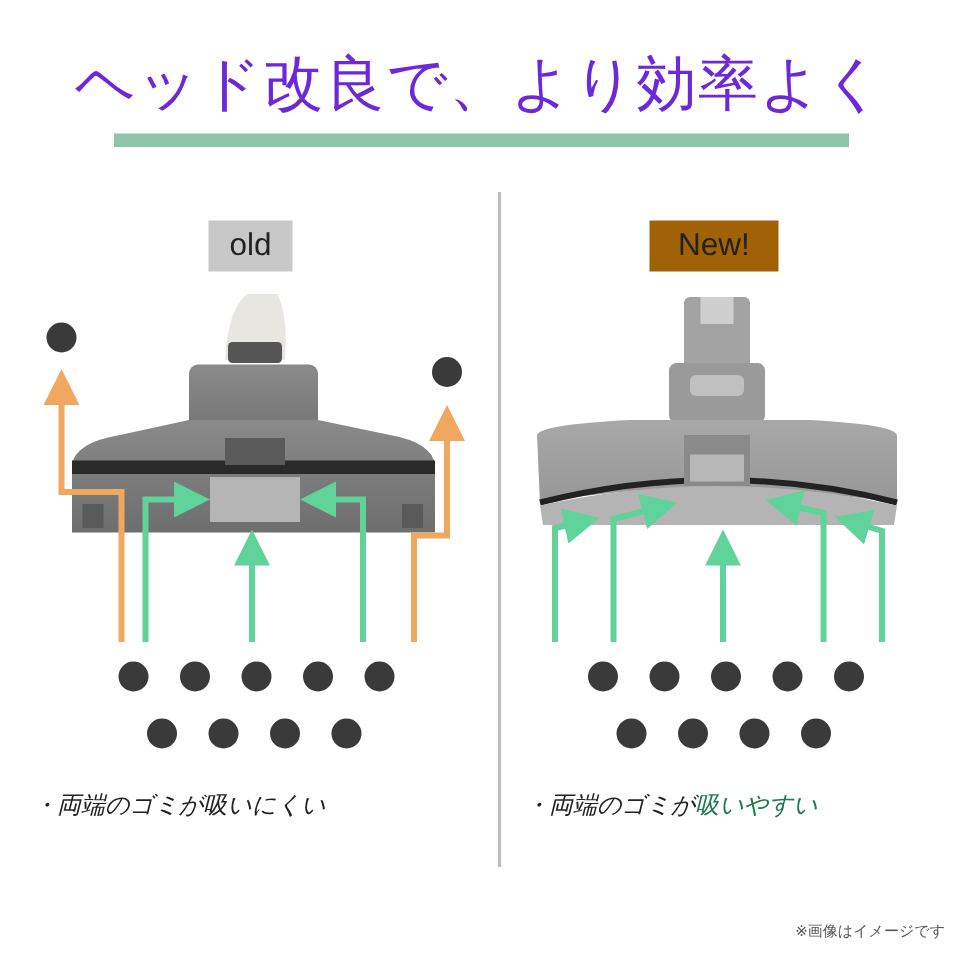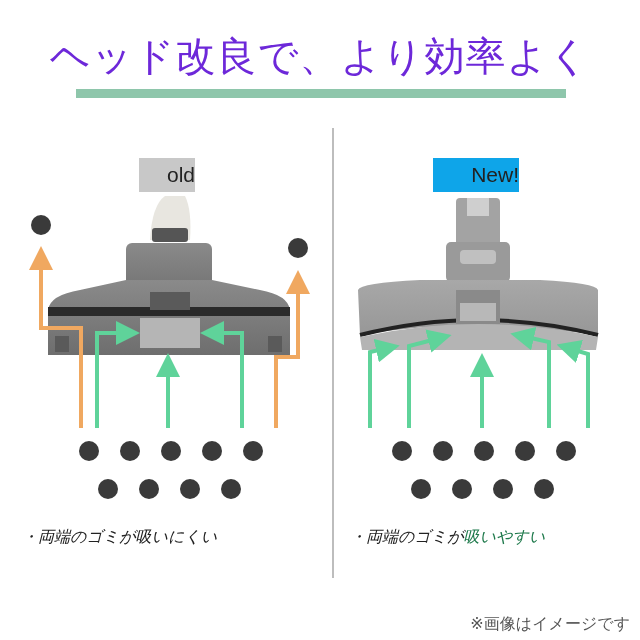--- a/index.html
+++ b/index.html
@@ -2,30 +2,30 @@
 <html><head>
 <meta charset="utf-8">
 <style>
   html, body { margin:0; padding:0; background:#ffffff; }
   body { width:640px; height:640px; position:relative; overflow:hidden;
          font-family:"DejaVu Sans", sans-serif; color:#222; }
   .title { position:absolute; left:0; top:30px; width:640px; text-align:center;
            font-size:40px; font-weight:300; letter-spacing:1px; color:#6d28d9; line-height:52px; }
   .title-bar { position:absolute; left:76px; top:89px; width:490px; height:9px; background:#8ec6ab; }
   .divider { position:absolute; left:332px; top:128px; width:2px; height:450px; background:#bdbdbd; }
-  .badge { position:absolute; top:158px; height:34px; line-height:34px; font-size:21px;
-           text-align:right; font-family:"Liberation Sans", sans-serif; color:#222; }
+  .badge { position:absolute; top:147px; height:34px; line-height:34px; font-size:21px;
+           text-align:center; font-family:"Liberation Sans", sans-serif; color:#222; }
   .badge-old { left:139px; width:56px; background:#c8c8c8; }
-  .badge-new { left:433px; width:86px; background:#0ea5e9; }
+  .badge-new { left:433px; width:86px; background:#a16207; }
   svg.scene { position:absolute; left:0; top:0; }
   .caption { position:absolute; top:523px; font-size:16px; color:#222; line-height:28px; white-space:nowrap;font-style:italic; }
   .caption-left { left:22px; }
   .caption-right { left:350px;text-align:right; }
   .caption .hl { color:#1f7a4c; }
-  .note { position:absolute; right:10px; top:614px; font-size:16px; color:#555; }
+  .note { position:absolute; right:10px; top:614px; font-size:10px; color:#555; }
 </style>
 </head>
 <body>
 
 <div class="title">ヘッド改良で、より効率よく</div>
 <div class="title-bar"></div>
 <div class="divider"></div>
 
 <div class="badge badge-old">old</div>
 <div class="badge badge-new">New!</div>

